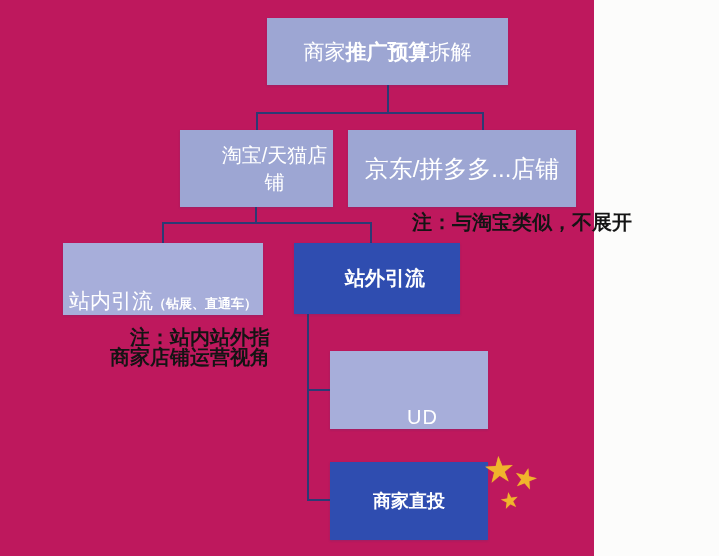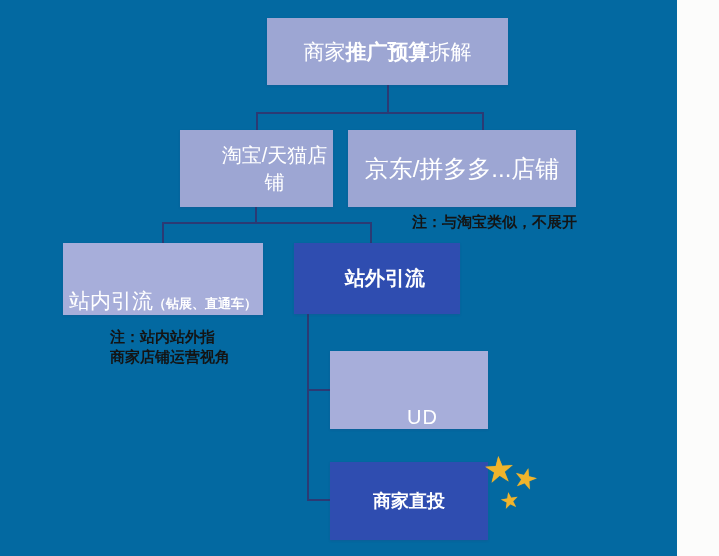--- a/index.html
+++ b/index.html
@@ -4,23 +4,23 @@
 <style>
   * { margin: 0; padding: 0; box-sizing: border-box; }
   html, body { width: 719px; height: 556px; }
   body {
     font-family: "Liberation Sans", "DejaVu Sans", sans-serif;
     background: #fcfcfb;
     overflow: hidden;
   }
   .canvas {
     position: relative;
-    width: 677px;
+    width: 594px;
     height: 556px;
-    background: #0369a1;
+    background: #be185d;
   }
   .box {
     position: absolute;
     display: flex;
     align-items: center;
     justify-content: center;
     color: #ffffff;
     text-align: center;
     box-shadow: 0 1px 2px rgba(50, 60, 120, 0.22);
   }
@@ -55,23 +55,24 @@
   .c2-vr { left: 370px; top: 222px; width: 2px;   height: 22px; }
   
   .c3-v  { left: 307px; top: 314px; width: 2px;  height: 187px; }
   .c3-h1 { left: 307px; top: 389px; width: 24px; height: 2px;   }
   .c3-h2 { left: 307px; top: 499px; width: 24px; height: 2px;   }
 
   .note {
     position: absolute;
     color: #141414;
     font-weight: bold;
-    font-size: 15px;
+    font-size: 20px;
     line-height: 20px;
     white-space: nowrap;
+    text-align: right;
   }
   .note-jd     { left: 412px; top: 212px; }
   .note-onsite { left: 66px;  top: 327px; margin-left: 44px; }
 
   .star {
     position: absolute;
     color: #f0b42c;
     line-height: 1;
     text-shadow: 0 0 1px rgba(240, 180, 44, 0.6);
   }

